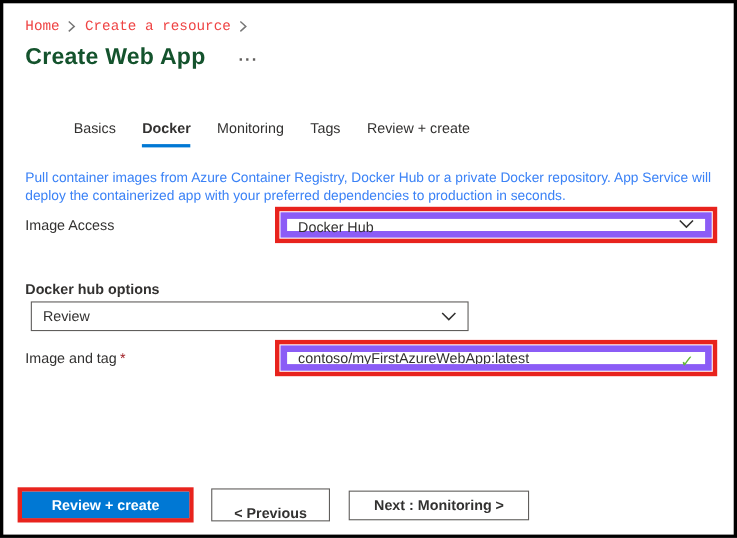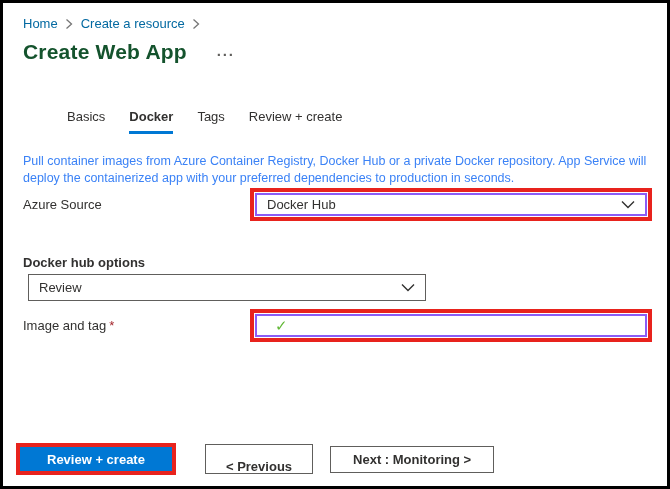--- a/index.html
+++ b/index.html
@@ -10,21 +10,21 @@
     background: #ffffff;
     font-family: "Liberation Sans", sans-serif;
     color: #323130;
     position: relative;
     overflow: hidden;
   }
   .content { padding: 13px 15px 0 20px; }
 
   
   .breadcrumb { display: flex; align-items: center; font-size: 13px; }
-  .breadcrumb a { color: #0369a1; text-decoration: none; cursor: pointer; }
+  .breadcrumb a { color: #ef4444; text-decoration: none; cursor: pointer; font-family: Liberation Mono, monospace; }
   .crumb-sep { margin: 0 7px; display: inline-flex; align-items: center; }
 
   
   .title-row { display: flex; align-items: center; margin-top: 9px; }
   .page-title { font-size: 21px; font-weight: 700; color: #14532d; letter-spacing: .2px; }
   .title-dots { margin-left: 30px; color: #605e5c; font-size: 15px; font-weight: 700; letter-spacing: 1px; line-height: 1; transform: translateY(2px); cursor: pointer; }
 
   
   .tabs { display: flex; margin-top: 45px; gap: 24px; margin-left: 44px; }
   .tab { font-size: 13px; padding-bottom: 7px; border-bottom: 3px solid transparent; cursor: pointer; color: #323130; }
@@ -35,22 +35,22 @@
 
   
   .form-row { display: flex; align-items: center; }
   .form-label { width: 227px; flex-shrink: 0; font-size: 13px; }
   .req { color: #a4262c; margin-left: 3px; }
   .section-header { font-size: 13px; font-weight: 700; margin-top: 34px; }
 
   .hl-wrap { border: 4px solid #e8231d; padding: 1px; width: 408px; }
   .field {
     height: 23px; width: 100%;
-    border: 2px solid #8b5cf6;
-    display: flex; align-items: center; justify-content: space-between;
+    border: 6px solid #8b5cf6;
+    display: flex; justify-content: space-between;
     padding: 0 10px; font-size: 13px; background: #fff; cursor: pointer; gap: 24px;
   }
   .field-plain {
     height: 27px; width: 398px; margin-left: 5px;
     border: 1px solid #605e5c;
     display: flex; align-items: center; justify-content: space-between;
     padding: 0 10px; font-size: 13px; background: #fff; cursor: pointer;
   }
   .text-input {
     border: none; outline: none; flex: 1; font-size: 13px;
@@ -68,21 +68,21 @@
   .btn-primary {
     background: #0078d4; color: #ffffff; border: none;
     font-family: "Liberation Sans", sans-serif;
     font-size: 13px; font-weight: 700; height: 24px; padding: 0 27px; cursor: pointer;
   }
   .btn-secondary {
     background: #ffffff; color: #323130; border: 1px solid #605e5c;
     font-family: "Liberation Sans", sans-serif;
     font-size: 13px; font-weight: 600; height: 27px; cursor: pointer;
   }
-  .btn-prev { margin-left: 29px; padding: 14px 20px; }
+  .btn-prev { margin-left: 16px; padding: 14px 20px; }
   .btn-next { margin-left: 17px; padding: 0 22px; }
 
   .chev-svg { display: block; }
 </style>
 </head>
 <body>
 
 <div class="frame">
   <div class="content">
 
@@ -102,28 +102,29 @@
     </div>
 
     <div class="title-row">
       <h1 class="page-title">Create Web App</h1>
       <span class="title-dots">···</span>
     </div>
 
     <div class="tabs">
       <div class="tab">Basics</div>
       <div class="tab active">Docker</div>
+      <div class="tab">Monitoring</div>
       <div class="tab">Tags</div>
       <div class="tab">Review + create</div>
     </div>
 
     <p class="description">Pull container images from Azure Container Registry, Docker Hub or a private Docker repository. App Service will deploy the containerized app with your preferred dependencies to production in seconds.</p>
 
     <div class="form-row row-image-source">
-      <span class="form-label">Azure Source</span>
+      <span class="form-label">Image Access</span>
       <div class="hl-wrap">
         <div class="field">
           <span>Docker Hub</span>
           <span>
             <svg class="chev-svg" width="14" height="9" viewBox="0 0 14 9">
                 <polyline points="1,1.5 7,7.5 13,1.5" fill="none" stroke="#323130" stroke-width="1.4"></polyline>
               </svg>
           </span>
         </div>
       </div>
@@ -141,20 +142,21 @@
         </span>
       </div>
     </div>
 
     <div class="form-row row-image-tag">
       <span class="form-label">
         <span>Image and tag</span><span class="req">*</span>
       </span>
       <div class="hl-wrap">
         <div class="field" style="cursor:text;">
+          <input class="text-input" type="text" value="contoso/myFirstAzureWebApp:latest" style="">
           <span class="check">✓</span>
         </div>
       </div>
     </div>
 
   </div>
 
   <div class="footer">
     <div class="hl-btn">
       <button class="btn-primary">Review + create</button>

